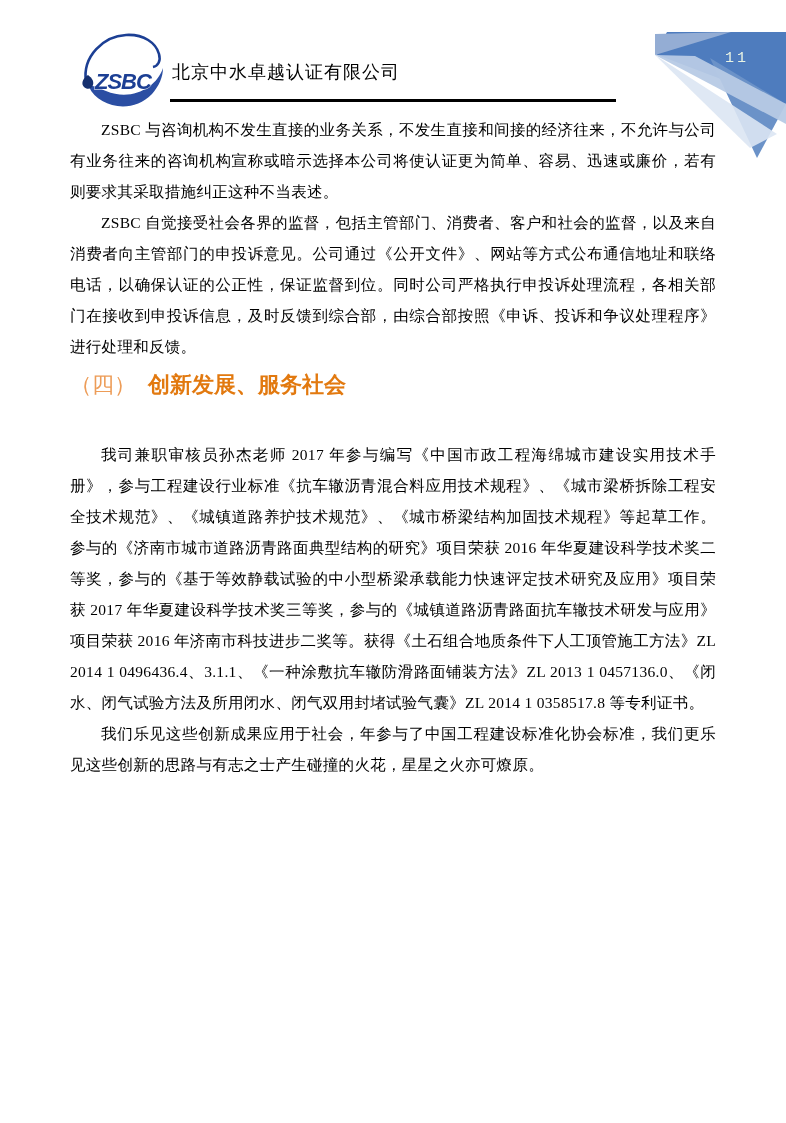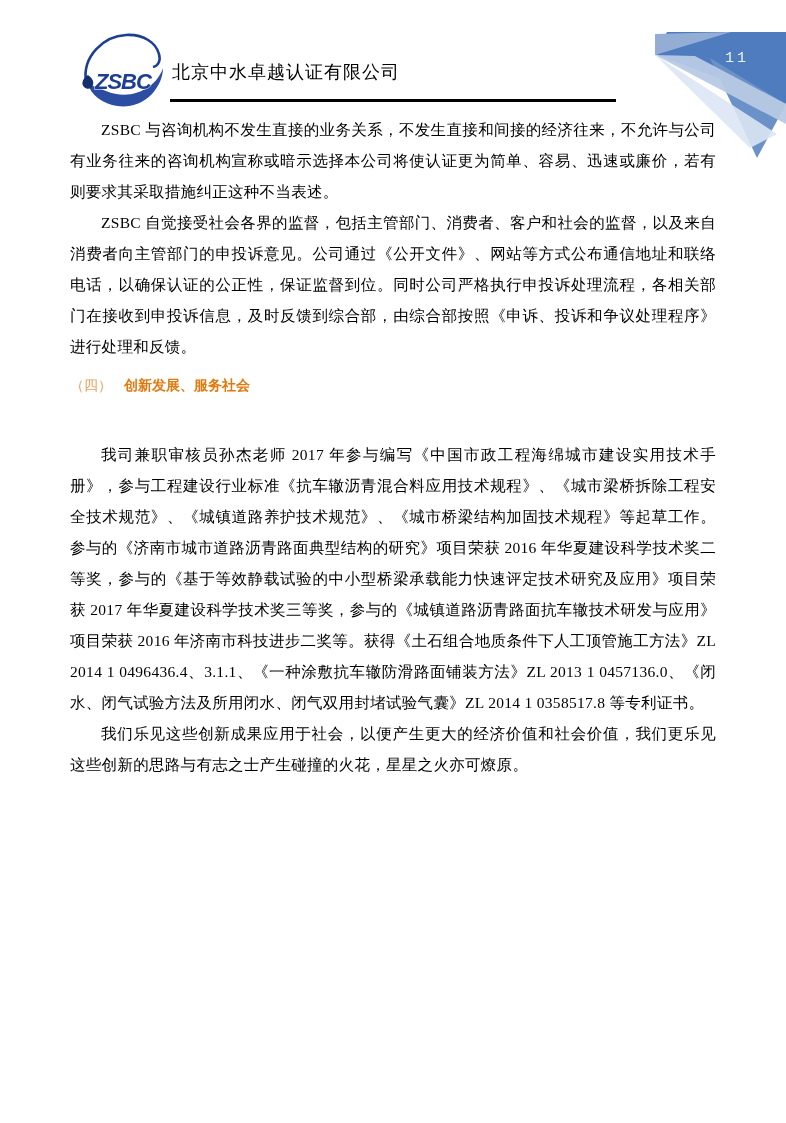--- a/index.html
+++ b/index.html
@@ -62,21 +62,21 @@
     text-align: justify;
     text-indent: 2em;
     letter-spacing: 0.3px;
   }
   .section-heading {
     margin-top: 6px;
     margin-bottom: 37px;
     height: 34px;
     line-height: 34px;
     font-family: "Liberation Sans", "DejaVu Sans", sans-serif;
-    font-size: 14px;
+    font-size: 22px;
     font-weight: bold;
     white-space: nowrap;
   }
   .heading-number {
     color: #ED9C57;
     font-weight: normal;
     margin-right: 12px;
   }
   .heading-title {
     color: #E2790F;
@@ -113,16 +113,16 @@
 
   <div class="content">
     <p>ZSBC 与咨询机构不发生直接的业务关系，不发生直接和间接的经济往来，不允许与公司有业务往来的咨询机构宣称或暗示选择本公司将使认证更为简单、容易、迅速或廉价，若有则要求其采取措施纠正这种不当表述。</p>
     <p>ZSBC 自觉接受社会各界的监督，包括主管部门、消费者、客户和社会的监督，以及来自消费者向主管部门的申投诉意见。公司通过《公开文件》、网站等方式公布通信地址和联络电话，以确保认证的公正性，保证监督到位。同时公司严格执行申投诉处理流程，各相关部门在接收到申投诉信息，及时反馈到综合部，由综合部按照《申诉、投诉和争议处理程序》进行处理和反馈。</p>
 
     <div class="section-heading">
       <span class="heading-number">（四）</span><span class="heading-title">创新发展、服务社会</span>
     </div>
 
     <p>我司兼职审核员孙杰老师 2017 年参与编写《中国市政工程海绵城市建设实用技术手册》，参与工程建设行业标准《抗车辙沥青混合料应用技术规程》、《城市梁桥拆除工程安全技术规范》、《城镇道路养护技术规范》、《城市桥梁结构加固技术规程》等起草工作。参与的《济南市城市道路沥青路面典型结构的研究》项目荣获 2016 年华夏建设科学技术奖二等奖，参与的《基于等效静载试验的中小型桥梁承载能力快速评定技术研究及应用》项目荣获 2017 年华夏建设科学技术奖三等奖，参与的《城镇道路沥青路面抗车辙技术研发与应用》项目荣获 2016 年济南市科技进步二奖等。获得《土石组合地质条件下人工顶管施工方法》ZL 2014 1 0496436.4、3.1.1、《一种涂敷抗车辙防滑路面铺装方法》ZL 2013 1 0457136.0、《闭水、闭气试验方法及所用闭水、闭气双用封堵试验气囊》ZL 2014 1 0358517.8 等专利证书。</p>
-    <p>我们乐见这些创新成果应用于社会，以便产生更大的经济价值和社会价值，我们更乐见这些创新的思路与有志之士产生碰撞的火花，星星之火亦可燎原。</p>
+    <p>我们乐见这些创新成果应用于社会，年参与了中国工程建设标准化协会标准，我们更乐见这些创新的思路与有志之士产生碰撞的火花，星星之火亦可燎原。</p>
   </div>
 
 </div>
 
 </body></html>

